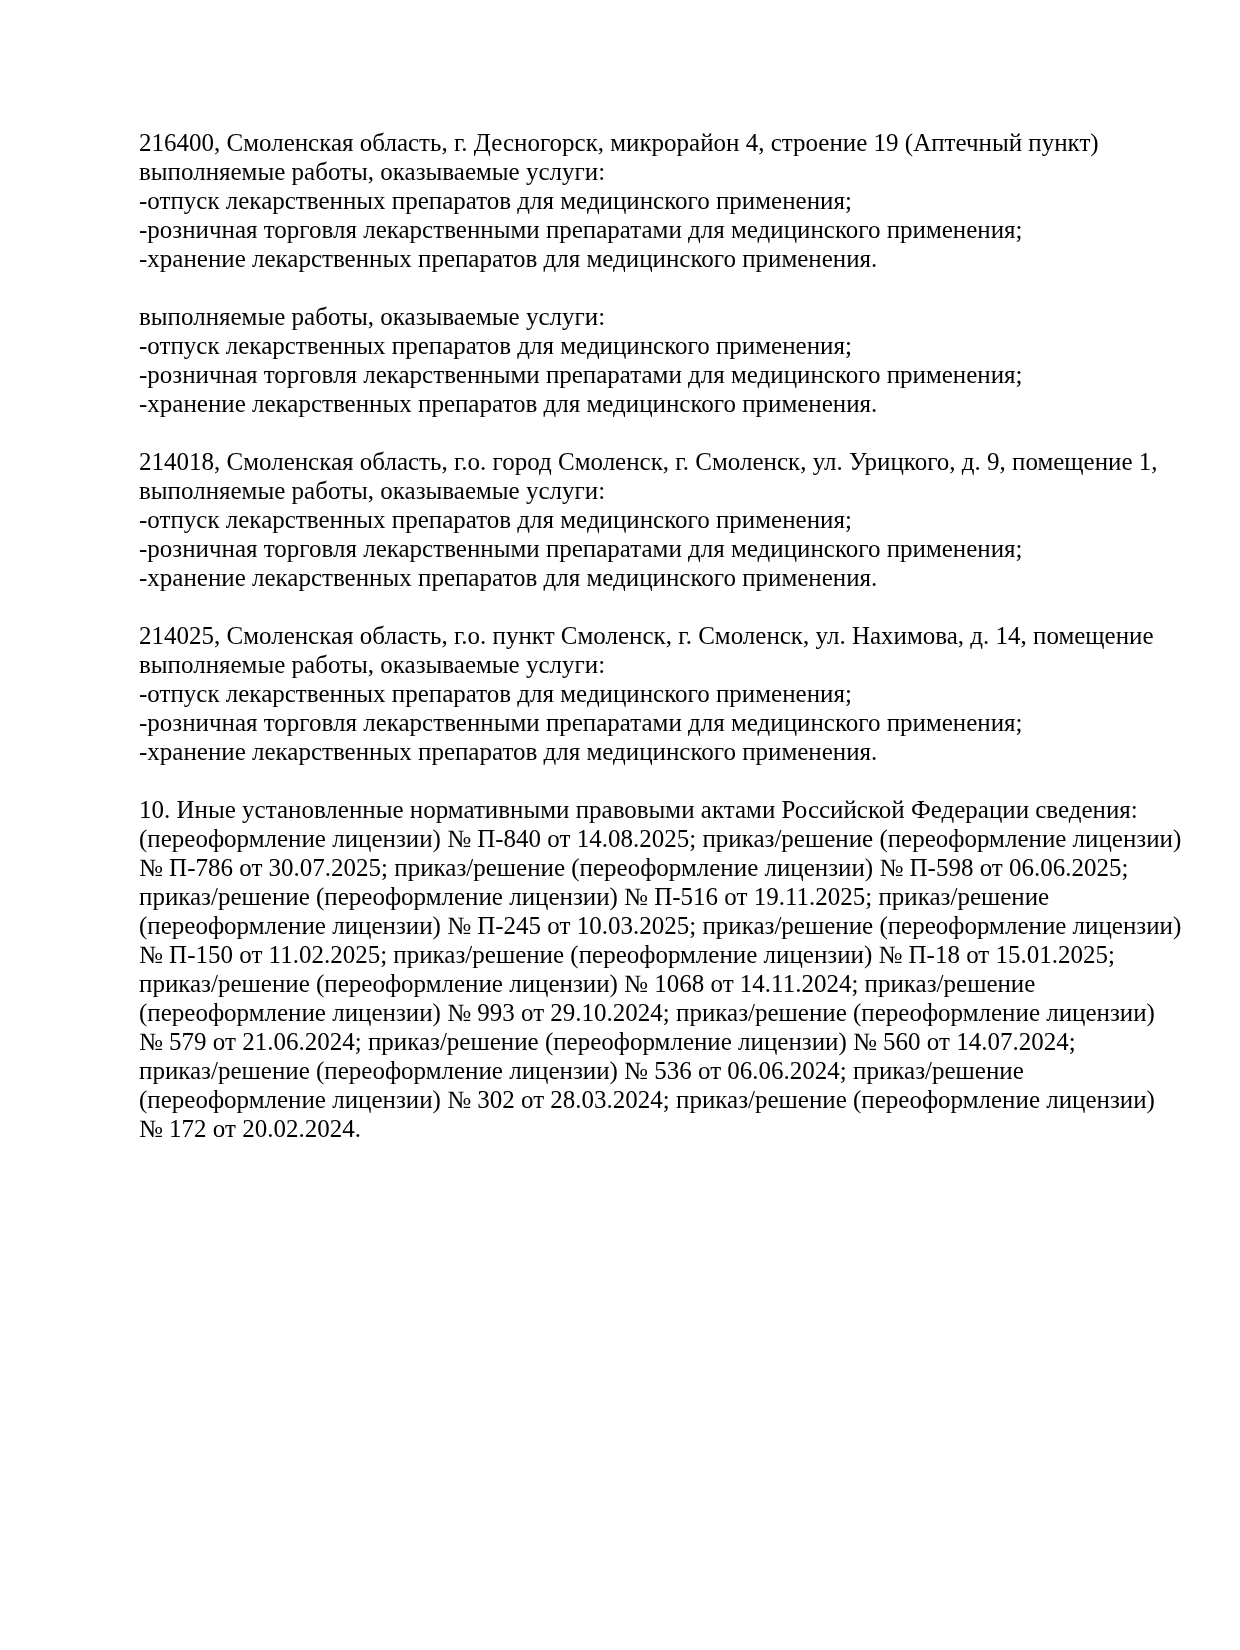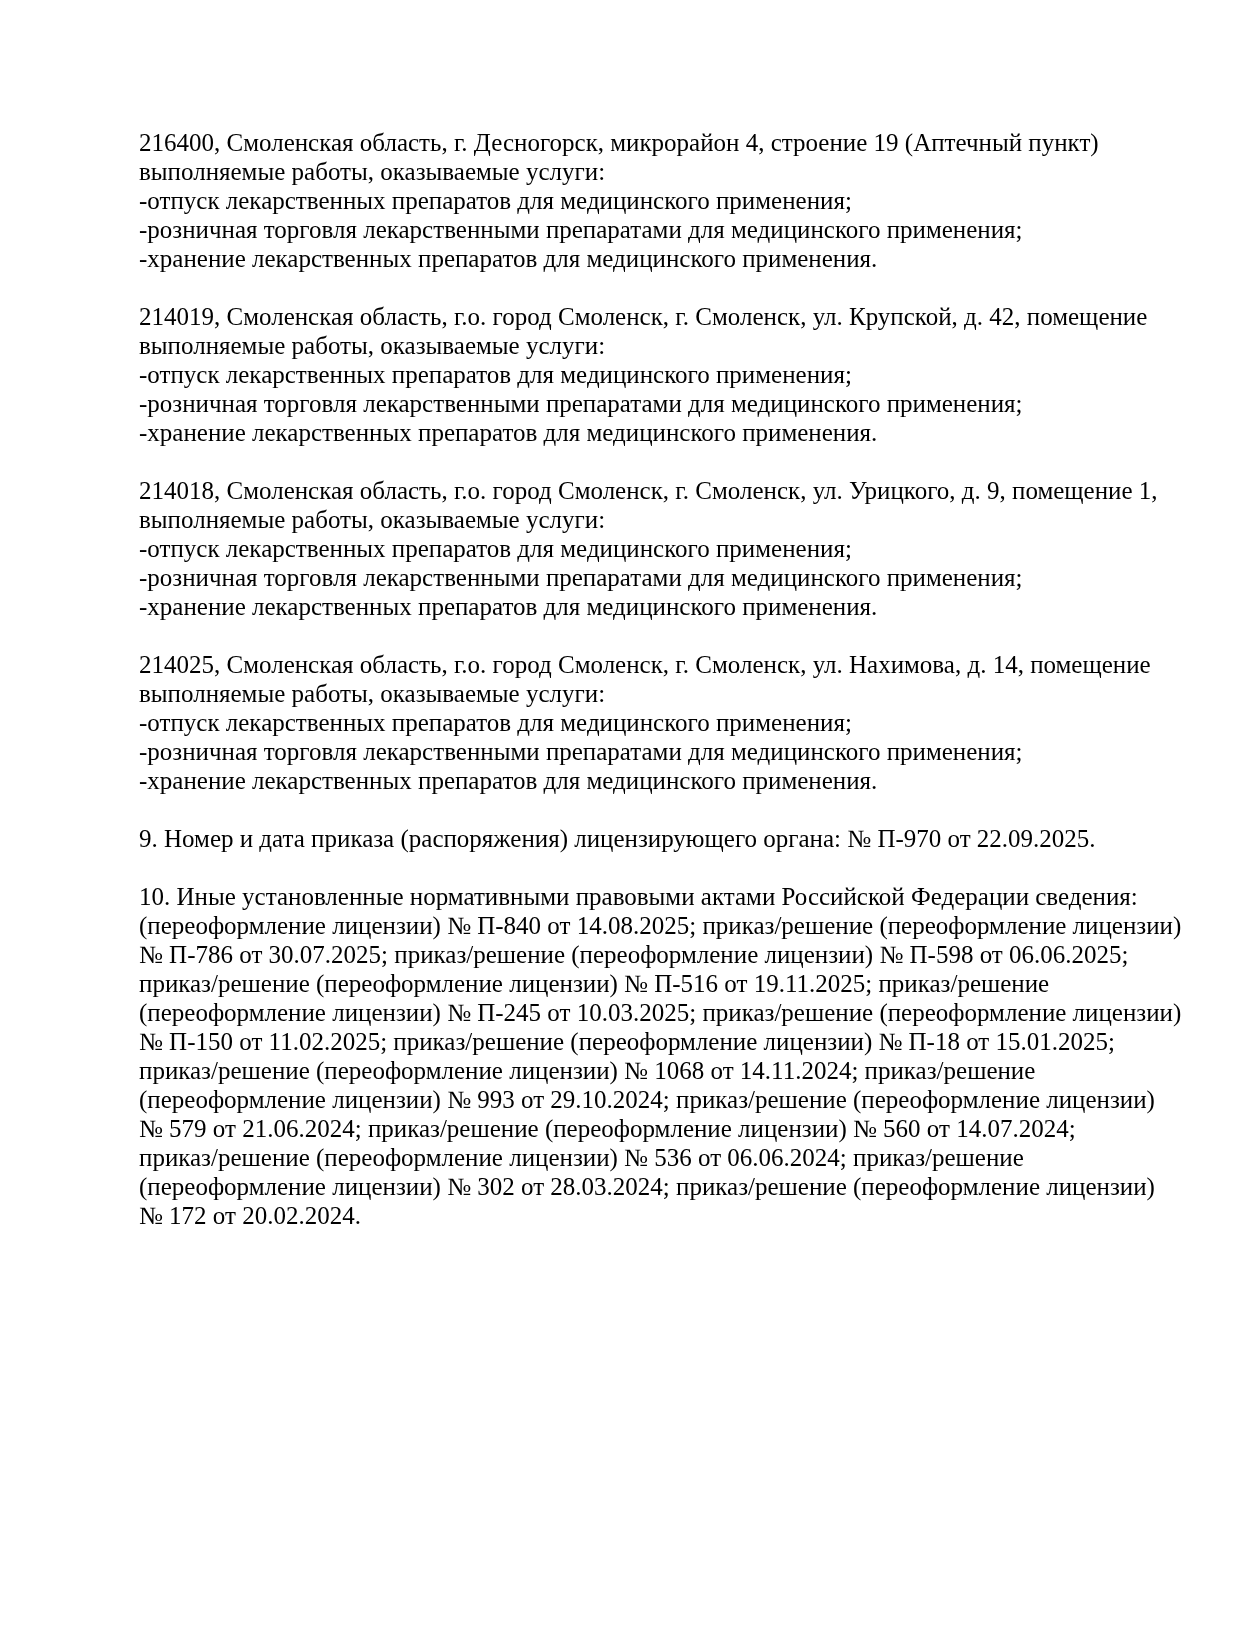--- a/index.html
+++ b/index.html
@@ -37,42 +37,38 @@
 <div class="page">
   <div class="doc-body" id="doc-body">
       <div class="para">
         <div class="line">216400, Смоленская область, г. Десногорск, микрорайон 4, строение 19 (Аптечный пункт)</div>
         <div class="line">выполняемые работы, оказываемые услуги:</div>
         <div class="line">-отпуск лекарственных препаратов для медицинского применения;</div>
         <div class="line">-розничная торговля лекарственными препаратами для медицинского применения;</div>
         <div class="line">-хранение лекарственных препаратов для медицинского применения.</div>
       </div>
       <div class="para">
-        <div class="line">214019, Смоленская область, г.о. город Смоленск, г. Смоленск, ул. Крупской, д. 42, помещение</div>
         <div class="line">выполняемые работы, оказываемые услуги:</div>
         <div class="line">-отпуск лекарственных препаратов для медицинского применения;</div>
         <div class="line">-розничная торговля лекарственными препаратами для медицинского применения;</div>
         <div class="line">-хранение лекарственных препаратов для медицинского применения.</div>
       </div>
       <div class="para">
         <div class="line">214018, Смоленская область, г.о. город Смоленск, г. Смоленск, ул. Урицкого, д. 9, помещение 1,</div>
         <div class="line">выполняемые работы, оказываемые услуги:</div>
         <div class="line">-отпуск лекарственных препаратов для медицинского применения;</div>
         <div class="line">-розничная торговля лекарственными препаратами для медицинского применения;</div>
         <div class="line">-хранение лекарственных препаратов для медицинского применения.</div>
       </div>
       <div class="para">
-        <div class="line">214025, Смоленская область, г.о. город Смоленск, г. Смоленск, ул. Нахимова, д. 14, помещение</div>
+        <div class="line">214025, Смоленская область, г.о. пункт Смоленск, г. Смоленск, ул. Нахимова, д. 14, помещение</div>
         <div class="line">выполняемые работы, оказываемые услуги:</div>
         <div class="line">-отпуск лекарственных препаратов для медицинского применения;</div>
         <div class="line">-розничная торговля лекарственными препаратами для медицинского применения;</div>
         <div class="line">-хранение лекарственных препаратов для медицинского применения.</div>
-      </div>
-      <div class="para">
-        <div class="line">9. Номер и дата приказа (распоряжения) лицензирующего органа: № П-970 от 22.09.2025.</div>
       </div>
       <div class="para">
         <div class="line">10. Иные установленные нормативными правовыми актами Российской Федерации сведения:</div>
         <div class="line">(переоформление лицензии) № П-840 от 14.08.2025; приказ/решение (переоформление лицензии)</div>
         <div class="line">№ П-786 от 30.07.2025; приказ/решение (переоформление лицензии) № П-598 от 06.06.2025;</div>
         <div class="line">приказ/решение (переоформление лицензии) № П-516 от 19.11.2025; приказ/решение</div>
         <div class="line">(переоформление лицензии) № П-245 от 10.03.2025; приказ/решение (переоформление лицензии)</div>
         <div class="line">№ П-150 от 11.02.2025; приказ/решение (переоформление лицензии) № П-18 от 15.01.2025;</div>
         <div class="line">приказ/решение (переоформление лицензии) № 1068 от 14.11.2024; приказ/решение</div>
         <div class="line">(переоформление лицензии) № 993 от 29.10.2024; приказ/решение (переоформление лицензии)</div>

